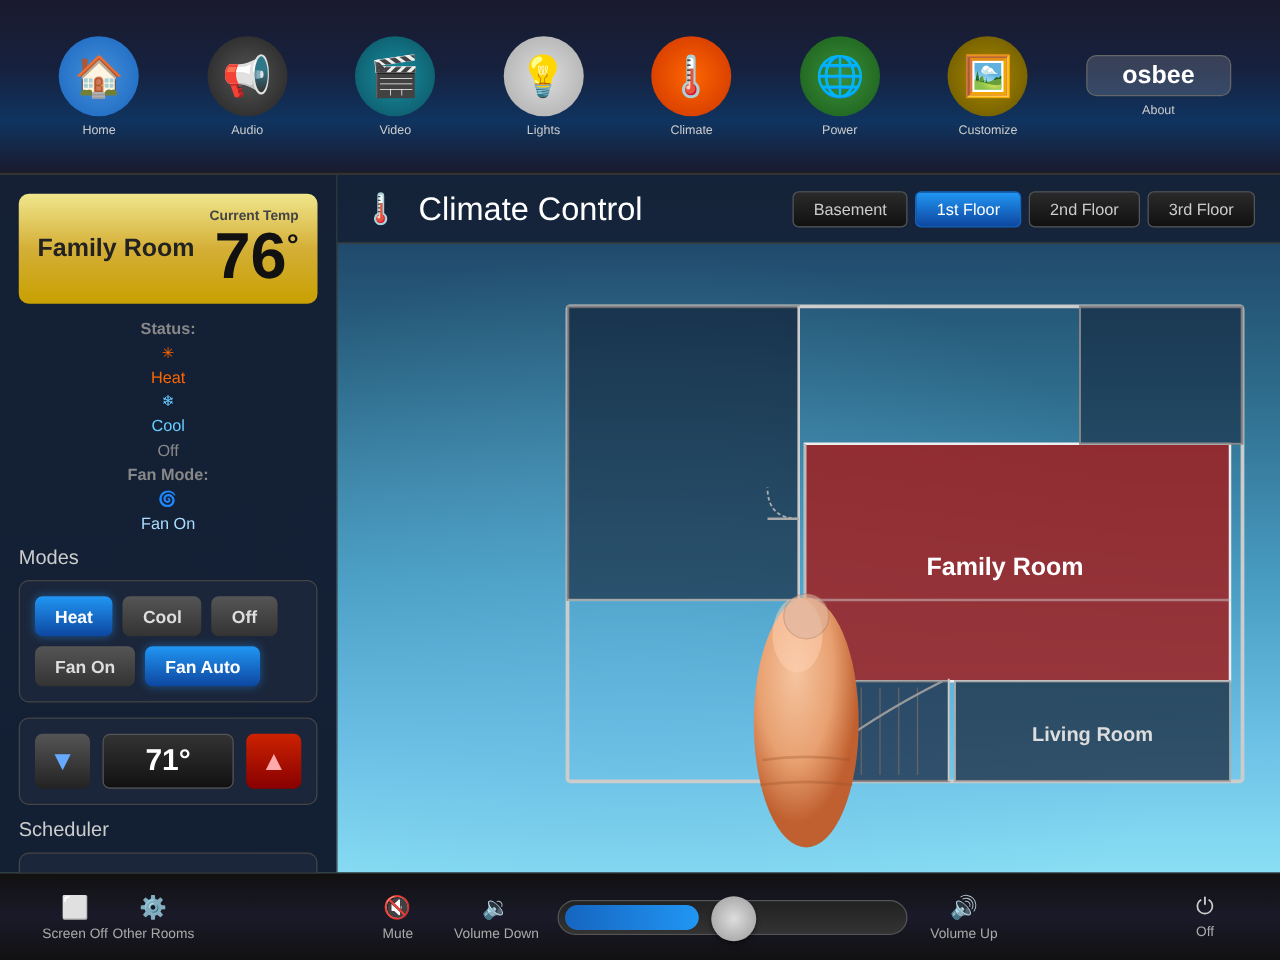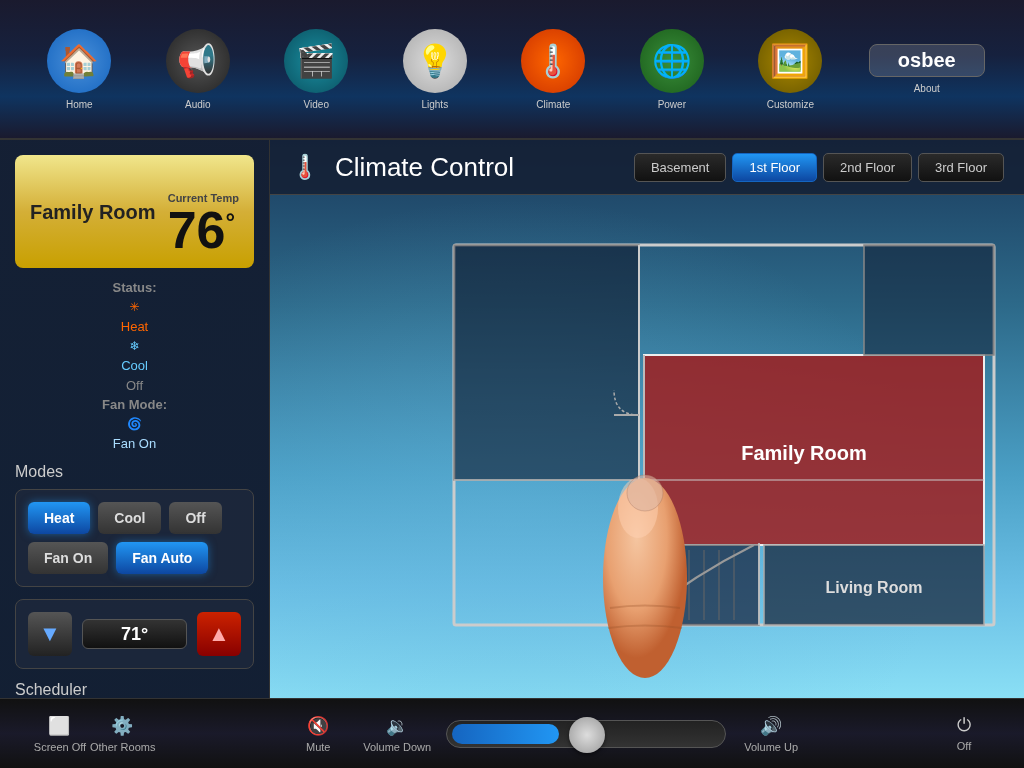--- a/index.html
+++ b/index.html
@@ -86,22 +86,21 @@
     }
 
     .room-name {
       font-size: 20px;
       font-weight: bold;
       color: #222;
       line-height: 1.2;
     }
 
     .temp-section {
-      text-align: left;
-      margin-top: 25px;
+      text-align: right;
     }
 
     .current-temp-label {
       font-size: 11px;
       color: #444;
       font-weight: bold;
     }
 
     .temp-value {
       font-size: 52px;
@@ -212,24 +211,24 @@
 
     .btn-up {
       background: linear-gradient(180deg, #cc2200, #880000);
     }
 
     .setpoint-value {
       background: linear-gradient(180deg, #333, #111);
       border: 1px solid #555;
       border-radius: 6px;
       color: #fff;
-      font-size: 18px;
+      font-size: 24px;
       font-weight: bold;
       width: 70px;
-      height: 30px;
+      height: 44px;
       display: flex;
       align-items: center;
       justify-content: center;
       flex: 1;
     }
 
     
     .scheduler-group {
       background: rgba(30,40,60,0.8);
       border: 1px solid #444;

